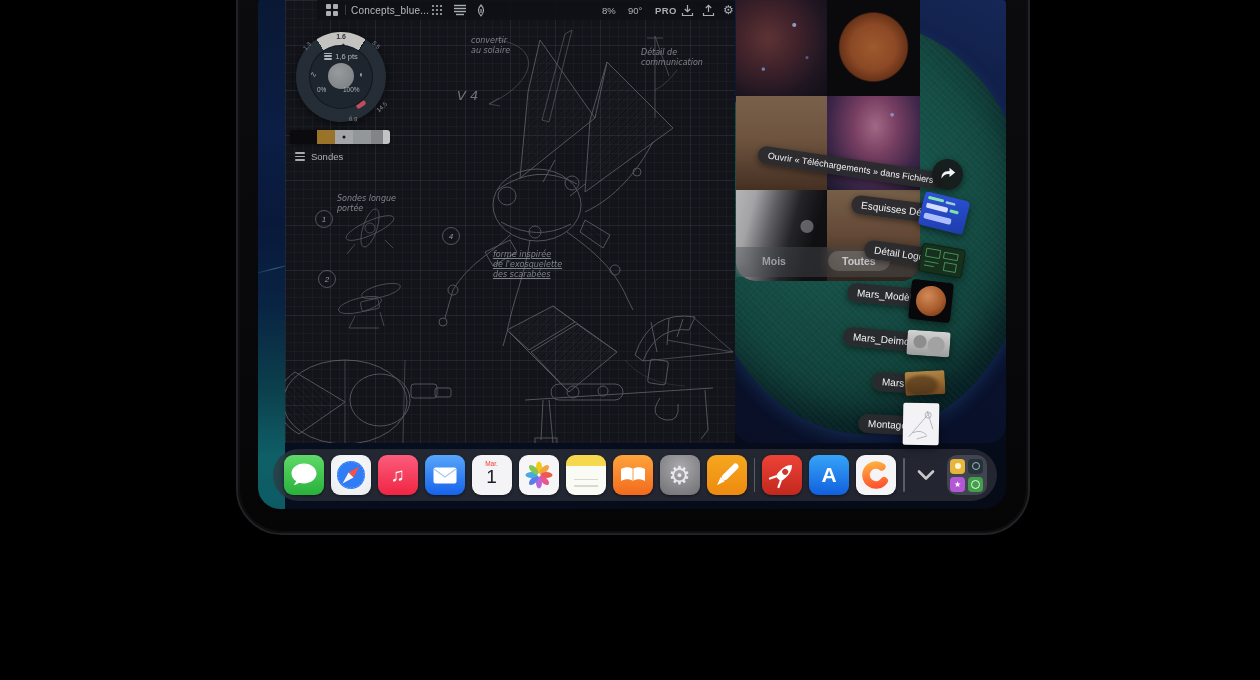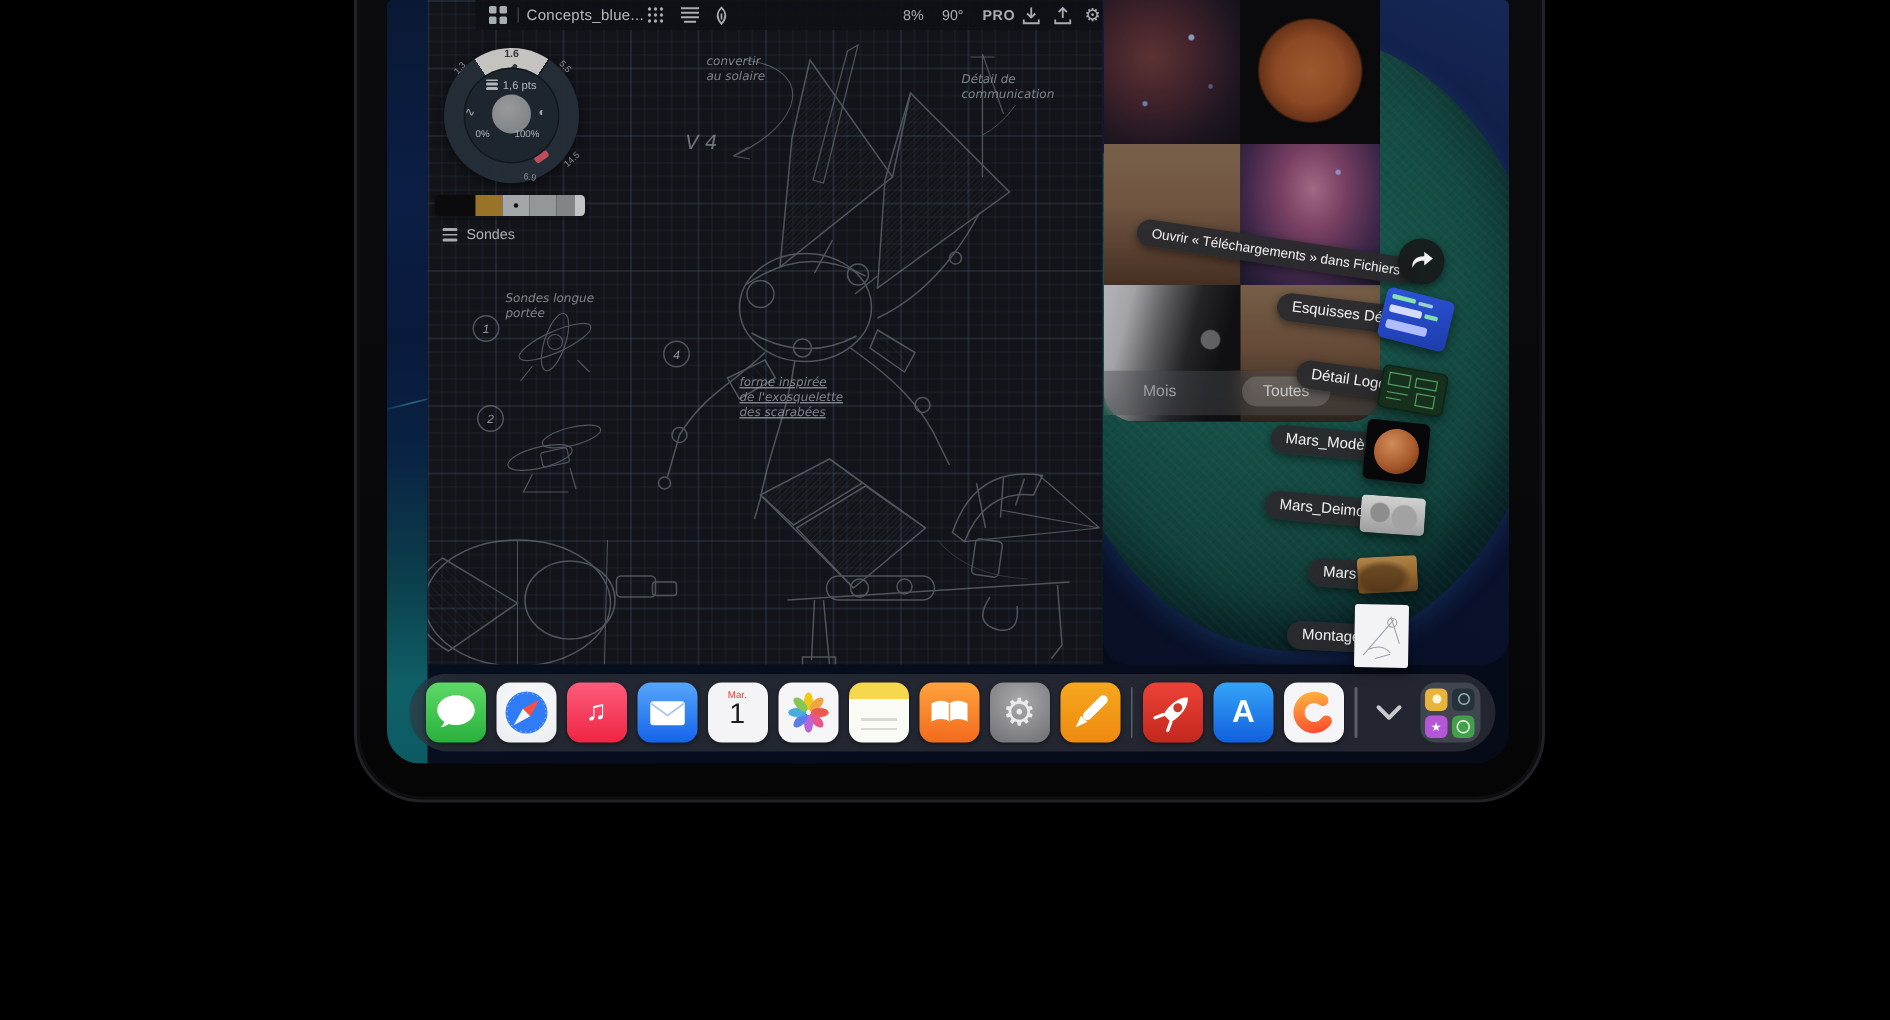--- a/index.html
+++ b/index.html
@@ -92,21 +92,21 @@
   
   .anno{position:absolute;color:#b3bbc3;opacity:.8;font-family:"DejaVu Sans",sans-serif;
     font-style:italic;font-size:8px;line-height:1.25;white-space:pre-line;z-index:4;}
   .anno.v2{font-size:13px;opacity:.7;}
   .circled{position:absolute;width:16px;height:16px;border:1px solid rgba(165,175,185,.5);border-radius:50%;
     color:#a9b1b9;font-size:8px;font-style:italic;display:flex;align-items:center;justify-content:center;z-index:4;}
 
   
   .photos-panel{position:absolute;left:478px;top:0;width:184px;height:281px;z-index:3;overflow:hidden;
     border-radius:0 0 20px 20px;background:#0c0c10;
-    display:grid;grid-template-columns:91px 93px;grid-template-rows:96px 94px 91px;}
+    display:grid;grid-template-columns:91px 93px;grid-template-rows:96px 94px 91px;font-weight:bold;}
   .ph{position:relative;}
   .ph-nebula1{background:
      radial-gradient(circle at 64% 26%, rgba(180,205,255,.85) 0 1.5px, transparent 2.5px),
      radial-gradient(circle at 30% 72%, rgba(160,195,255,.7) 0 1.2px, transparent 2.2px),
      radial-gradient(circle at 78% 60%, rgba(140,180,255,.5) 0 1px, transparent 2px),
      radial-gradient(circle at 35% 40%, #6d3c3c 0%, #4a2730 38%, #251a26 70%, #131019 100%);}
   .ph-mars{background:radial-gradient(circle 41px at 50% 49%, #b96a36 0%, #a6562a 55%, #7c3c1b 82%, #0b0a0c 86%),#0b0a0c;}
   .ph-surface{background:linear-gradient(180deg,#8f7257 0%,#83644a 45%,#6b4e3a 72%,#503826 100%);}
   .ph-orion{background:
      radial-gradient(circle at 70% 20%, rgba(170,190,255,.8) 0 1.3px, transparent 2.3px),

